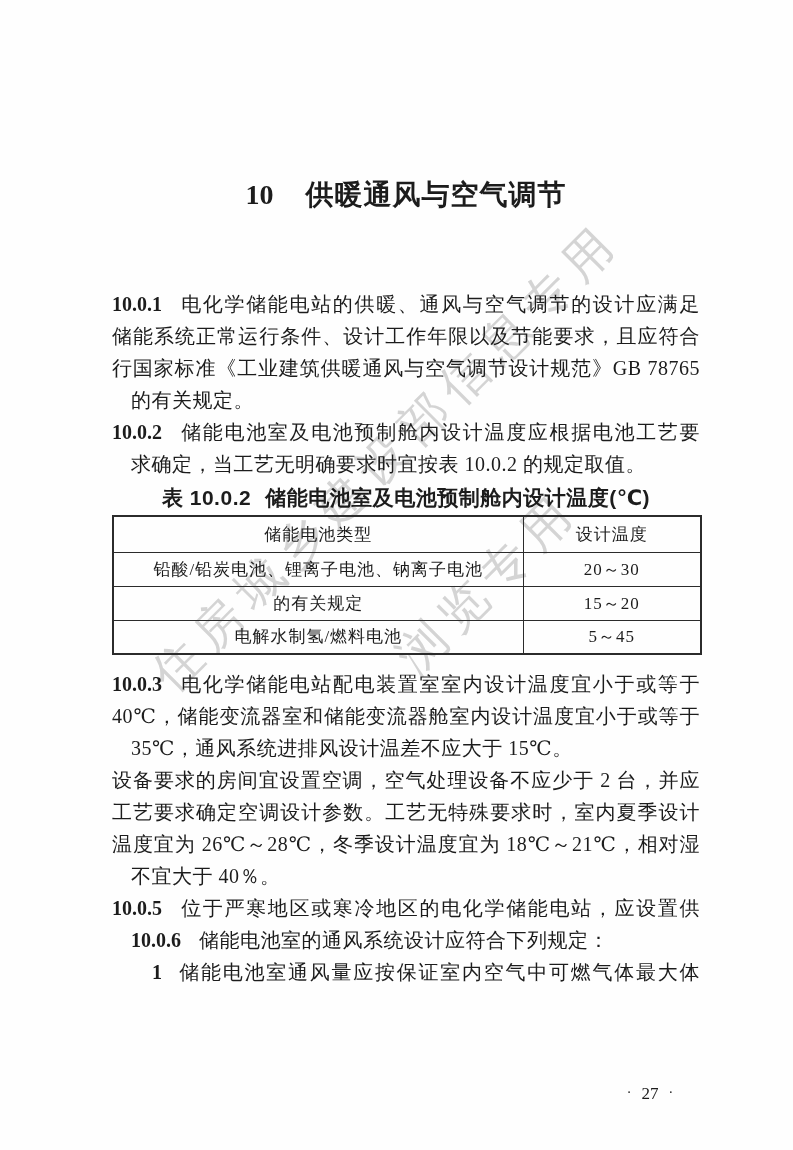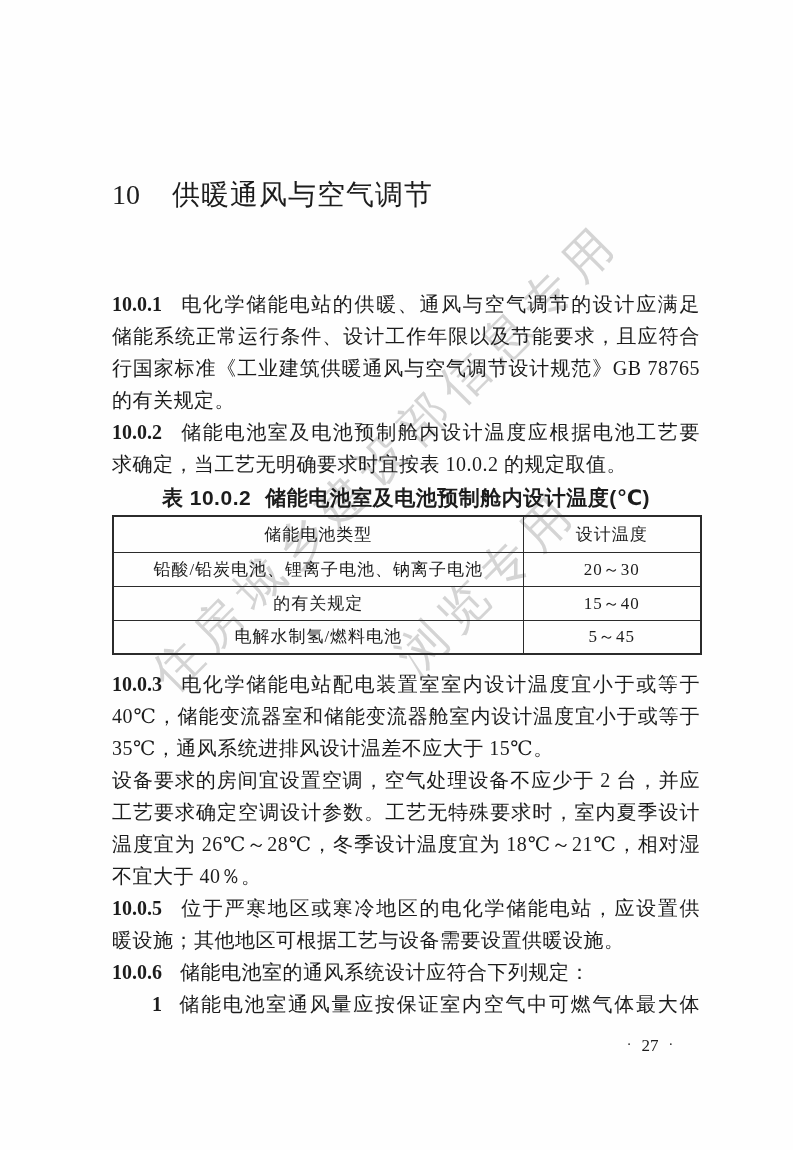--- a/index.html
+++ b/index.html
@@ -26,37 +26,37 @@
     z-index:1;
     font-family:"Liberation Serif","DejaVu Serif",serif;
     pointer-events:none;
   }
   .wm1 { left:138px; top:660px; }
   .wm2 { left:383px; top:642px; }
 
   
   .chapter-title {
     position:absolute; left:112px; top:176px; width:588px;
-    font-size:28px; font-weight:normal;
+    text-align:center; font-size:28px; font-weight:bold;
     letter-spacing:1px; z-index:2;
   }
   .chapter-title .num { margin-right:32px; letter-spacing:0; }
 
   
   .content {
     position:absolute; left:112px; top:288px; width:588px;
     z-index:2; font-size:20px;
   }
   .bodyline {
     line-height:32px; height:32px;
     text-align:justify; text-align-last:justify;
     letter-spacing:.5px;
     overflow:hidden;
   }
-  .bodyline.short { text-align:center; text-align-last:left; }
+  .bodyline.short { text-align:center; text-align-last:left;margin-left:19px; }
   .secnum { font-weight:bold; margin-right:18px; letter-spacing:0; }
   .item .secnum { margin-left:40px; margin-right:16px; }
 
   
   .tbl-caption {
     text-align:center;
     font-family:"Liberation Sans","DejaVu Sans",sans-serif;
     font-weight:bold; font-size:21px; line-height:24px;
     margin-top:6px; margin-bottom:5px;
     letter-spacing:.5px;
@@ -73,21 +73,21 @@
     letter-spacing:1px;
     padding:0;
   }
   .temp-table thead tr { height:36px; }
   .temp-table tbody tr { height:34px;margin-top:21px; }
 
   .sect-gap { height:13px; }
 
   
   .pageno {
-    position:absolute; top:1036px; left:590px; width:120px;
+    position:absolute; top:1084px; left:590px; width:120px;
     text-align:center; font-size:17px; z-index:2;
     letter-spacing:0;
     font-family:Liberation Serif, serif;
   }
   .pageno .dot { font-size:14px; margin:0 10px; position:relative; top:-2px; }
 </style>
 </head>
 <body>
 
 <div class="page">
@@ -129,21 +129,21 @@
             <th>设计温度</th>
           </tr>
         </thead>
       <tbody>
           <tr>
             <td>铅酸/铅炭电池、锂离子电池、钠离子电池</td>
             <td>20～30</td>
           </tr>
           <tr>
             <td>的有关规定</td>
-            <td>15～40</td>
+            <td>15～20</td>
           </tr>
           <tr>
             <td>电解水制氢/燃料电池</td>
             <td>5～45</td>
           </tr>
         </tbody>
     </table>
 
     <div class="sect-gap"></div>
 
@@ -154,21 +154,20 @@
           <div class="bodyline short">35℃，通风系统进排风设计温差不应大于 15℃。</div>
         </div>
         <div>
           <div class="bodyline">设备要求的房间宜设置空调，空气处理设备不应少于 2 台，并应按</div>
           <div class="bodyline">工艺要求确定空调设计参数。工艺无特殊要求时，室内夏季设计</div>
           <div class="bodyline">温度宜为 26℃～28℃，冬季设计温度宜为 18℃～21℃，相对湿度</div>
           <div class="bodyline short">不宜大于 40％。</div>
         </div>
         <div>
           <div class="bodyline"><b class="secnum">10.0.5</b>位于严寒地区或寒冷地区的电化学储能电站，应设置供</div>
-          <div class="bodyline short">暖设施；其他地区可根据工艺与设备需要设置供暖设施。</div>
         </div>
         <div>
           <div class="bodyline short"><b class="secnum">10.0.6</b>储能电池室的通风系统设计应符合下列规定：</div>
         </div>
         <div class="item">
           <div class="bodyline"><b class="secnum">1</b>储能电池室通风量应按保证室内空气中可燃气体最大体</div>
         </div>
       </div>
 
   </div>

